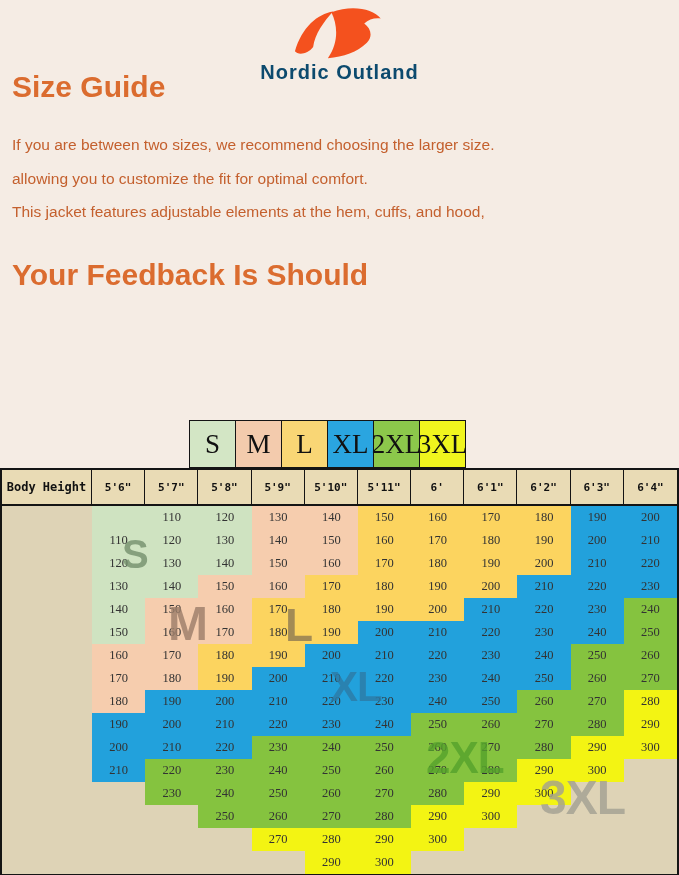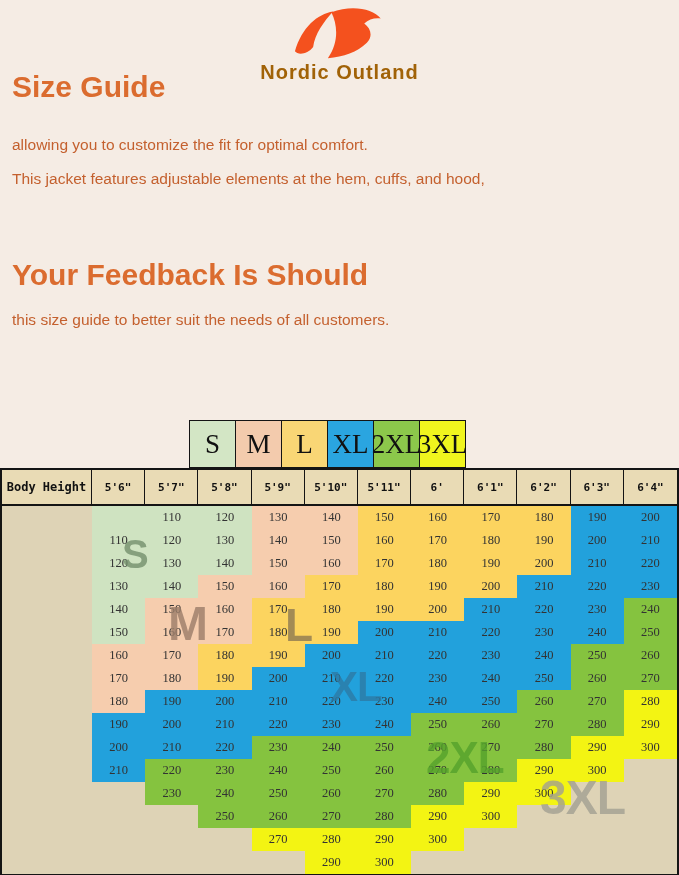--- a/index.html
+++ b/index.html
@@ -5,21 +5,21 @@
   :root{
     --bg:#f5ece4; --accent:#db6c2f; --otext:#c4602e; --brand:#f4511e;
     --tan-header:#e9dbb5; --tan-blank:#ded3b6; --bord:#141414; --numc:#333333;
   }
   html,body{margin:0;padding:0;}
   body{width:679px;height:875px;position:relative;overflow:hidden;background:var(--bg);
        font-family:"Liberation Sans",sans-serif;}
   .logo{position:absolute;top:8px;left:0;width:679px;text-align:center;}
   .logo svg{display:block;margin:0 auto;}
   .logo svg path{fill:var(--brand);}
-  .brand{font-size:20px;font-weight:bold;color:#a16207;letter-spacing:1px;margin-top:1px;}
+  .brand{font-size:20px;font-weight:bold;color:#0c4a6e;letter-spacing:1px;margin-top:1px;}
   .h1{position:absolute;left:12px;margin:0;font-size:30px;font-weight:bold;color:var(--accent);
       letter-spacing:0;}
   #t1{top:70px;}
   #t2{top:258px;}
   .para{position:absolute;left:12px;color:var(--otext);font-size:15.5px;font-weight:500;}
   #p1{top:128px;line-height:33.5px;}
   #p2{top:305px;line-height:30.5px;}
   .legend{position:absolute;left:189px;top:420px;display:flex;border:1px solid var(--bord);}
   .lcell{width:45px;height:46px;display:flex;align-items:center;justify-content:center;
          font-family:"Liberation Serif",serif;font-size:27px;color:#111;
@@ -52,27 +52,27 @@
 <div class="logo">
   <svg width="104" height="52" viewBox="0 0 120 60">
     <path d="M8,50 C16,22 34,7 52,4 C41,16 31,30 29,45 C23,53 12,55 8,50 Z"></path>
     <path d="M50,5 C74,-4 98,1 107,12 C100,11 93,13 88,18 C96,24 98,33 91,40 C80,51 64,56 46,58 C58,41 58,21 50,5 Z"></path>
   </svg>
   <div class="brand">Nordic Outland</div>
 </div>
 
 <h1 class="h1" id="t1">Size Guide</h1>
 <div class="para" id="p1">
+  <div>If you are between two sizes, we recommend choosing the larger size.</div>
   <div>allowing you to customize the fit for optimal comfort.</div>
   <div>This jacket features adjustable elements at the hem, cuffs, and hood,</div>
 </div>
 
 <h1 class="h1" id="t2">Your Feedback Is Should</h1>
 <div class="para" id="p2">
-  <div>this size guide to better suit the needs of all customers.</div>
 </div>
 
 <div class="legend">
     <div class="lcell" style="background: rgb(211, 230, 197);">S</div>
     <div class="lcell" style="background: rgb(243, 203, 173);">M</div>
     <div class="lcell" style="background: rgb(249, 214, 117);">L</div>
     <div class="lcell" style="background: rgb(42, 165, 224);">XL</div>
     <div class="lcell" style="background: rgb(140, 200, 75);">2XL</div>
     <div class="lcell" style="background: rgb(240, 245, 30);">3XL</div>
   </div>

